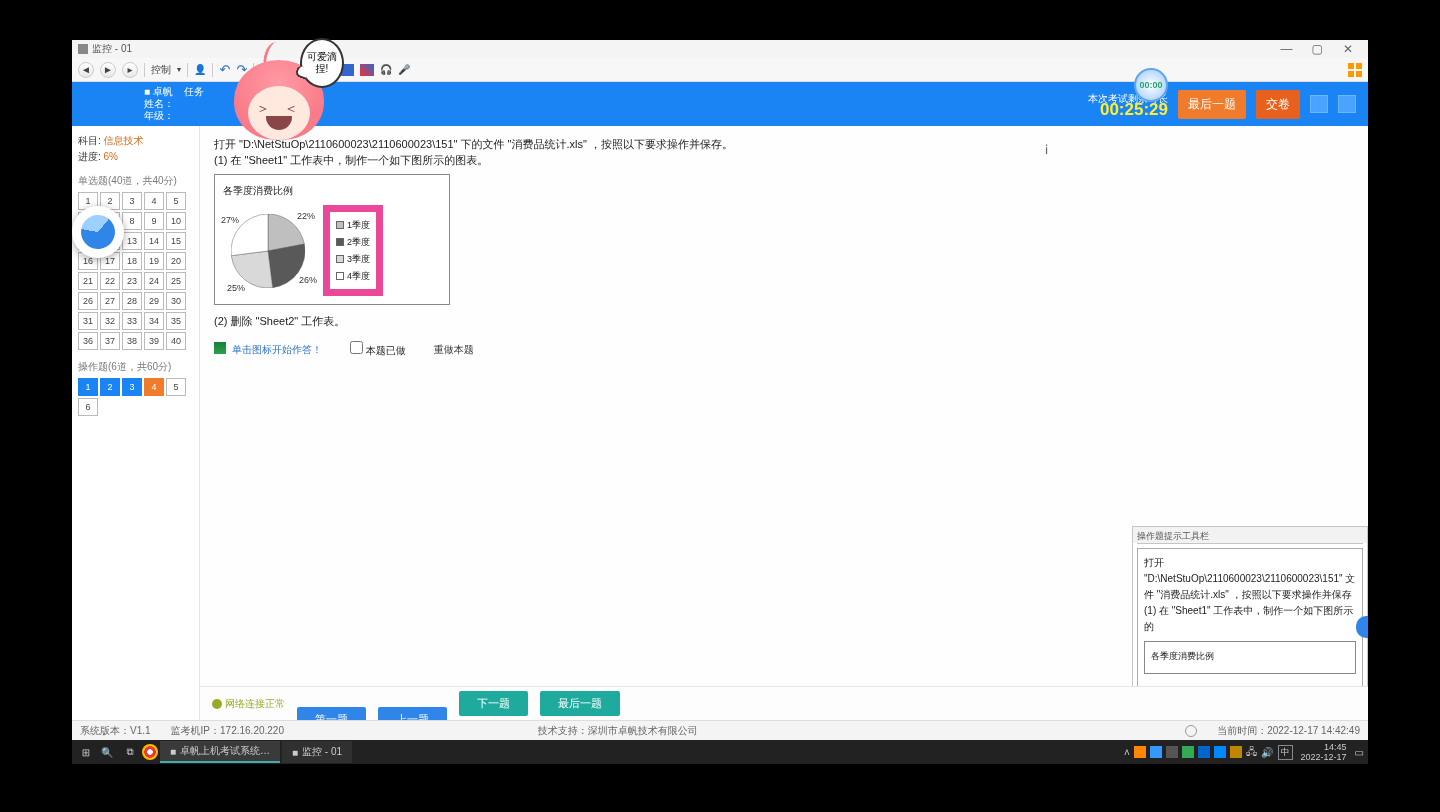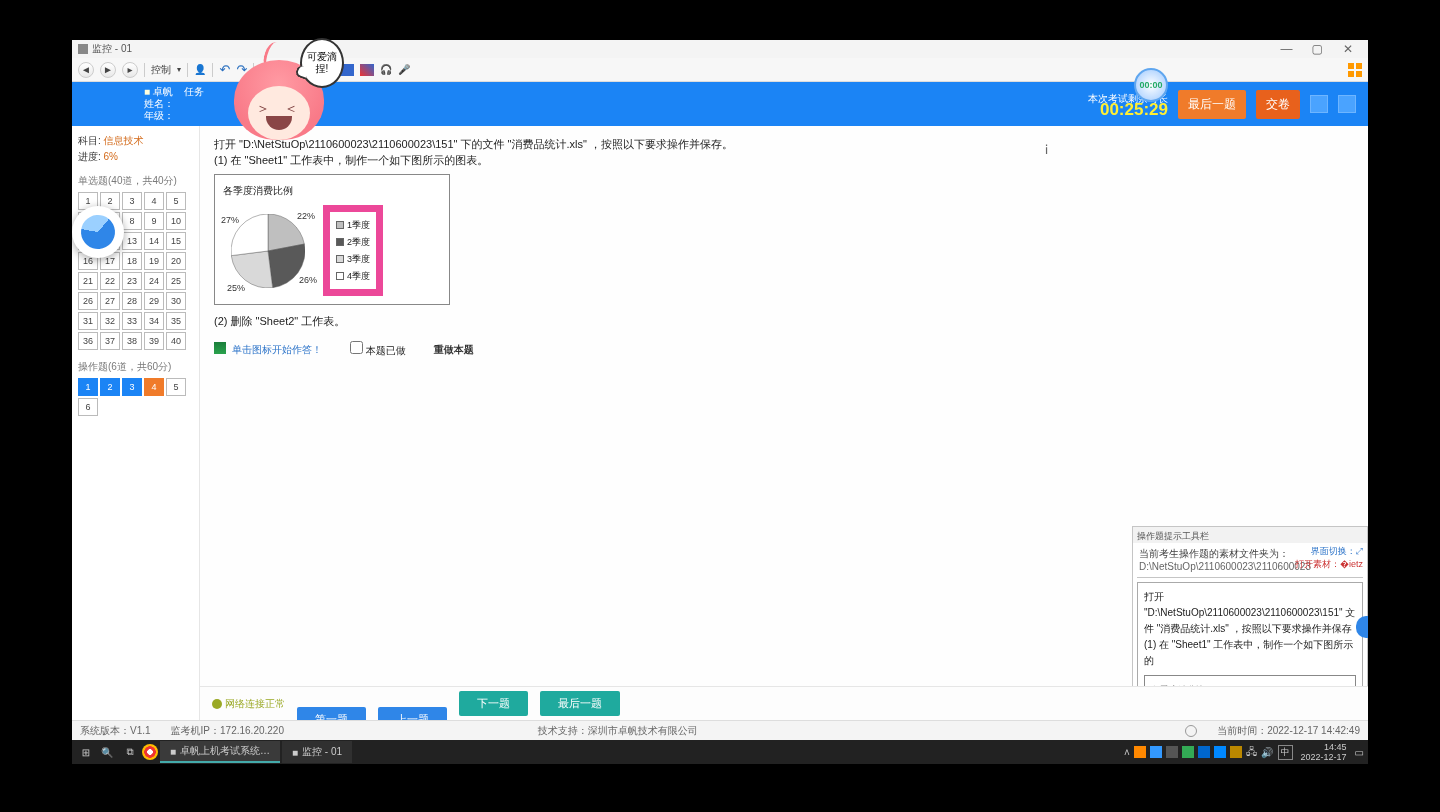--- a/index.html
+++ b/index.html
@@ -256,34 +256,26 @@
             </div>
           </div>
         </div>
         <div style="margin-top:8px">(2) 删除 "Sheet2" 工作表。</div>
         <div class="action-row">
           <span class="lnk">
               <span class="ex"></span>
               <span>单击图标开始作答！</span>
             </span>
           <label><input type="checkbox" style=""> <span>本题已做</span></label>
-          <span style="color:#333;font-weight:bold">重做本题</span>
+          <span style="color:#333;font-weight:normal">重做本题</span>
         </div>
         <div style="position:absolute;right:320px;top:16px;font-size:13px;color:#666">Ꭵ</div>
 
         <div class="float-tool">
           <div class="ft-title">操作题提示工具栏</div>
-          <div class="ft-row">
-            <div>当前考生操作题的素材文件夹为：</div>
-            <div style="color:#666">D:\NetStuOp\2110600023\2110600023</div>
-            <div class="ft-links">
-              <div class="r1"><span>界面切换：</span><span>⤢</span></div>
-              <div class="r2"><span>打开素材：</span><span>�ietz</span></div>
-            </div>
-          </div>
           <div style="height:1px;background:#c5c5c5;margin:0 4px"></div>
           <div class="ft-content">
             <div>打开 "D:\NetStuOp\2110600023\2110600023\151" 文件 "消费品统计.xls" ，按照以下要求操作并保存</div>
             <div>(1) 在 "Sheet1" 工作表中，制作一个如下图所示的</div>
             <div class="ft-chart">
               <div style="font-size:9px;margin-bottom:3px">各季度消费比例</div>
 
             </div>
           </div>
 

